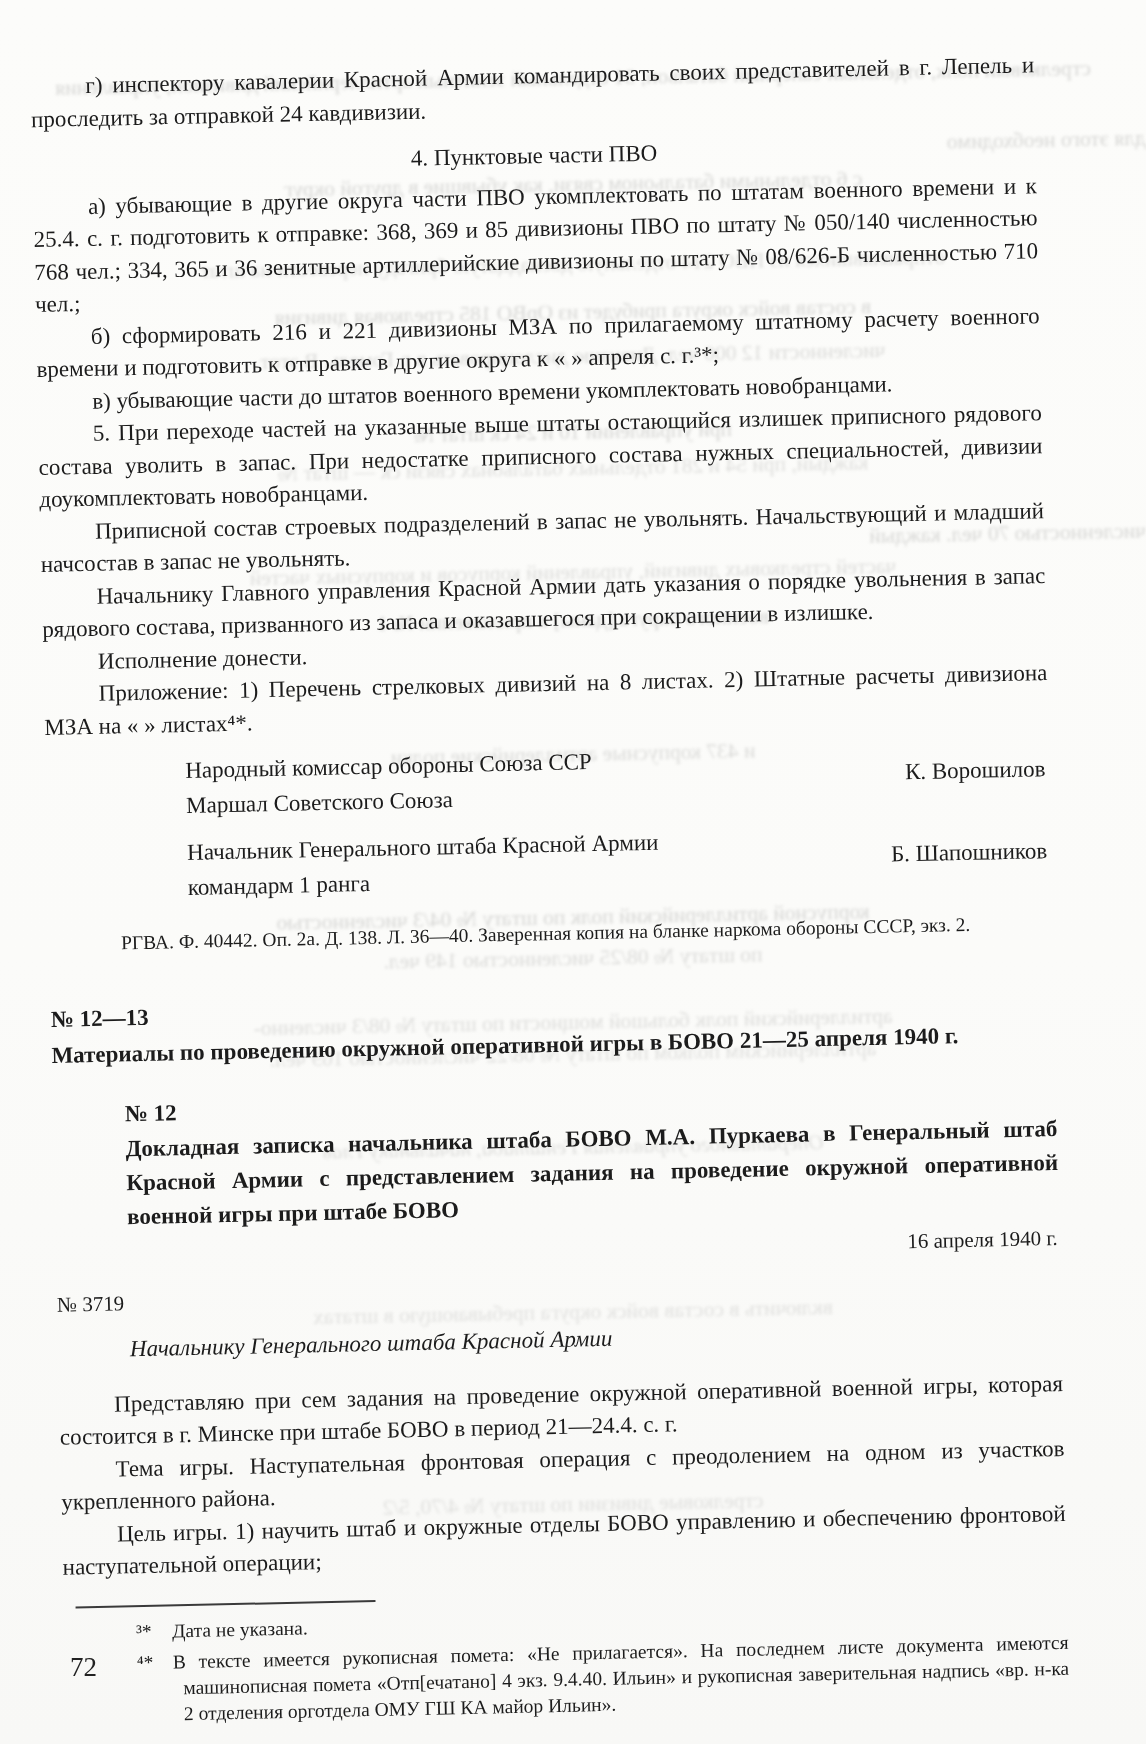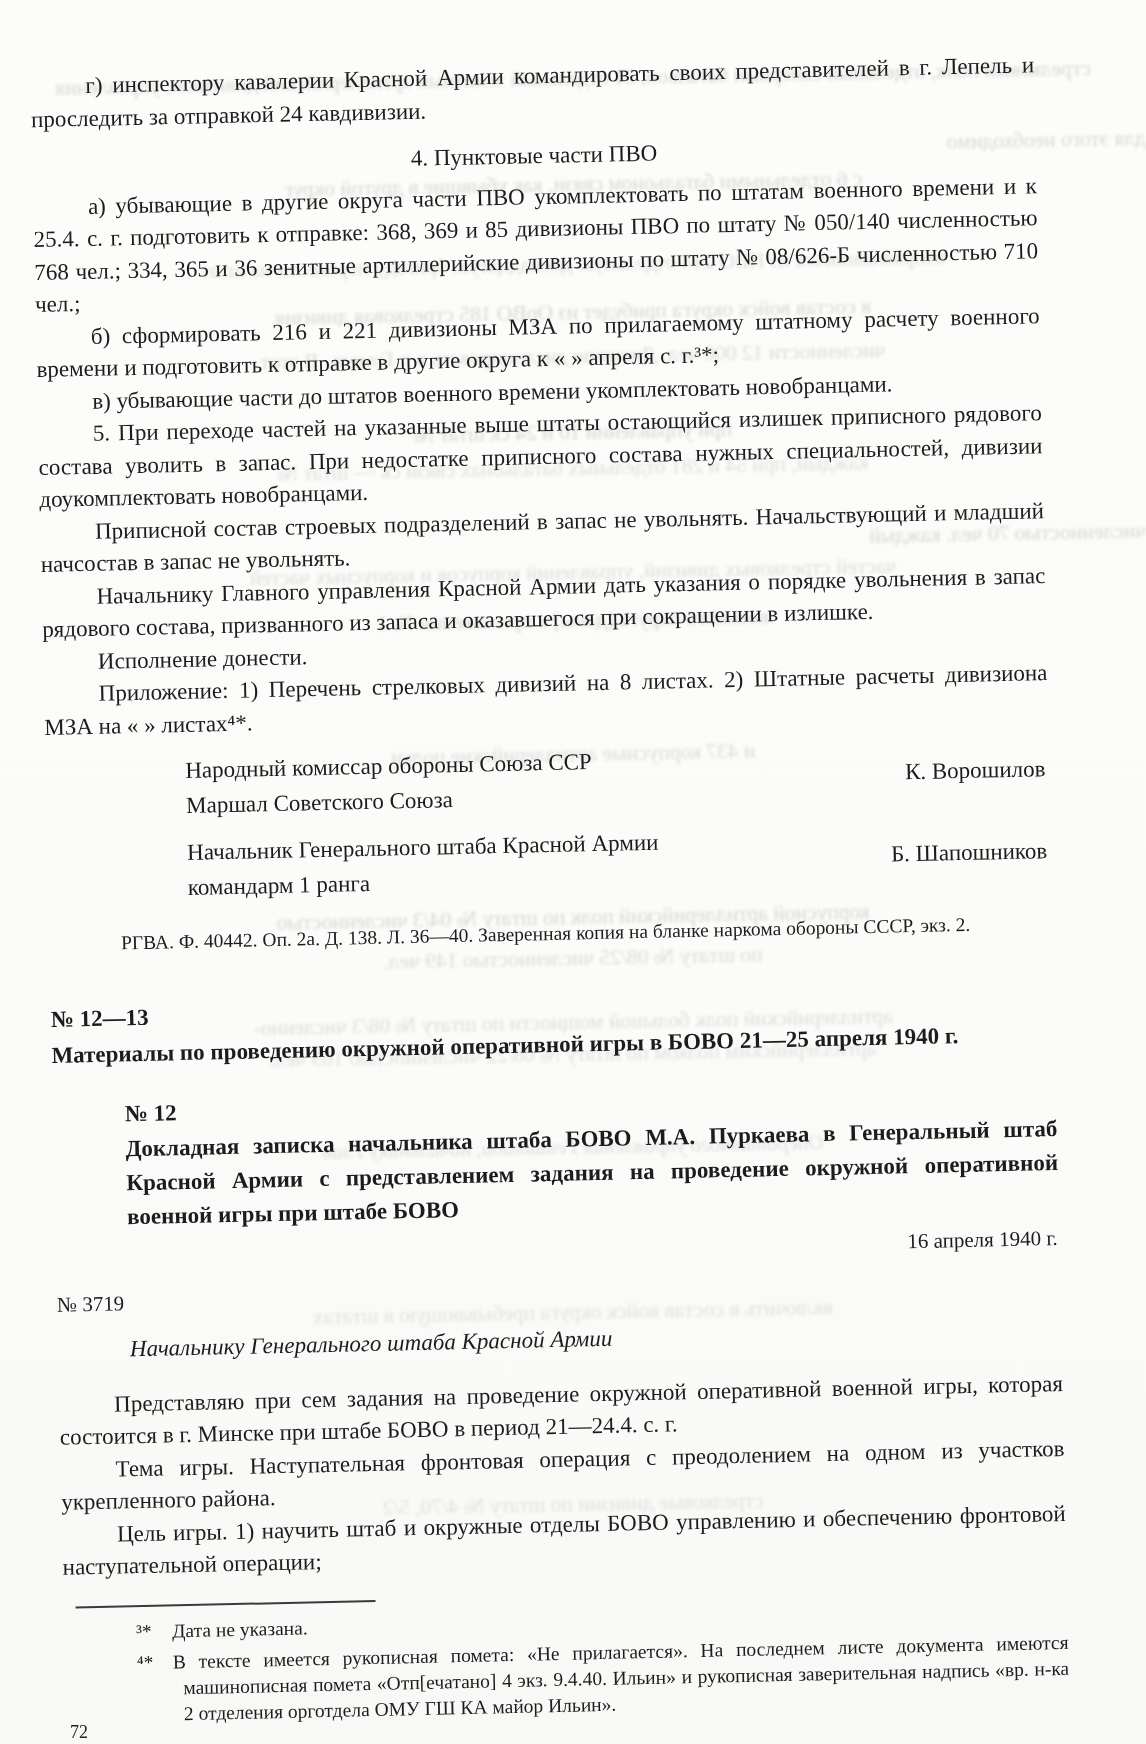--- a/index.html
+++ b/index.html
@@ -67,22 +67,22 @@
   .doc-title{font-weight:bold;text-align:justify;line-height:34px;margin-top:2px;}
   .doc-date{text-align:right;font-size:21px;margin-top:8px;padding-right:2px;}
   .doc-number{font-size:21px;text-align:left;margin-top:12px;}
   .addressee{font-style:italic;padding-left:72px;text-align:left;margin-top:14px;}
   .body-first{margin-top:22px;}
   .fn-sep{border:none;border-top:2px solid #3a3a3a;width:300px;margin:22px 0 12px 12px;}
   .footnotes{font-size:19.5px;line-height:26px;}
   .footnote{padding-left:118px;text-indent:-46px;text-align:justify;margin-top:5px;}
   .fn-marker{display:inline-block;width:36px;text-indent:0;}
   .page-number{
-    position:absolute;left:70px;top:1722px;
-    font-size:18px;color:#222;
+    position:absolute;left:70px;top:1652px;
+    font-size:27px;color:#222;
   }
 </style>
 </head>
 <body>
 
 <div class="page">
 
   <div class="bleed-layer">
     <div class="bleed">стрелковый полк, отдельный саперный батальон, 31 отдельный зенитный артиллерийский дивизион, управления</div>
     <div class="bleed">для этого необходимо</div>

